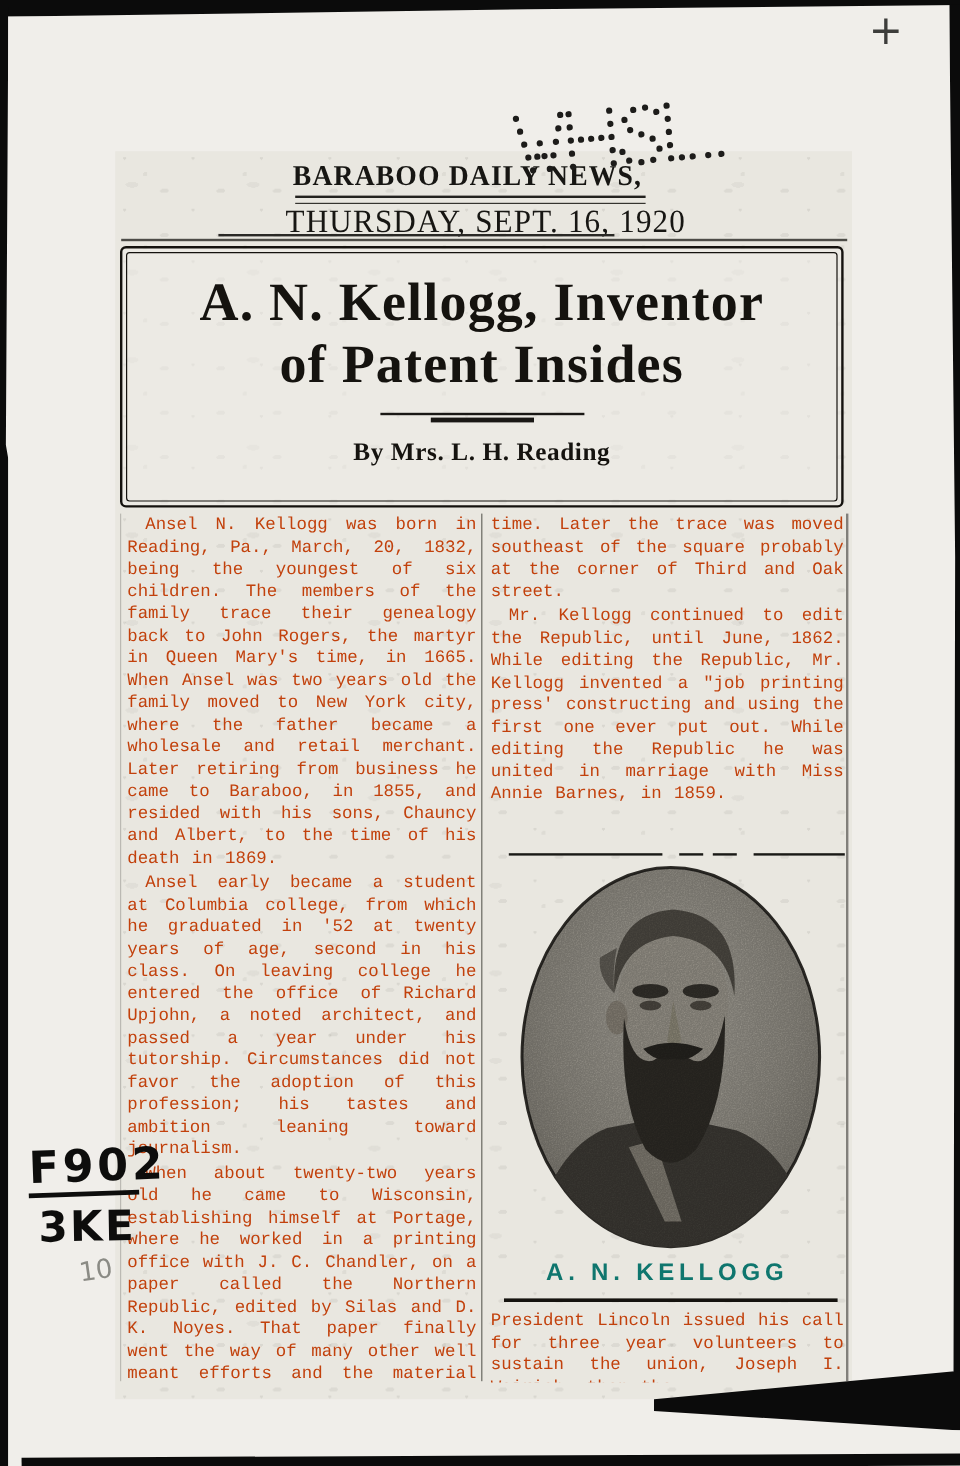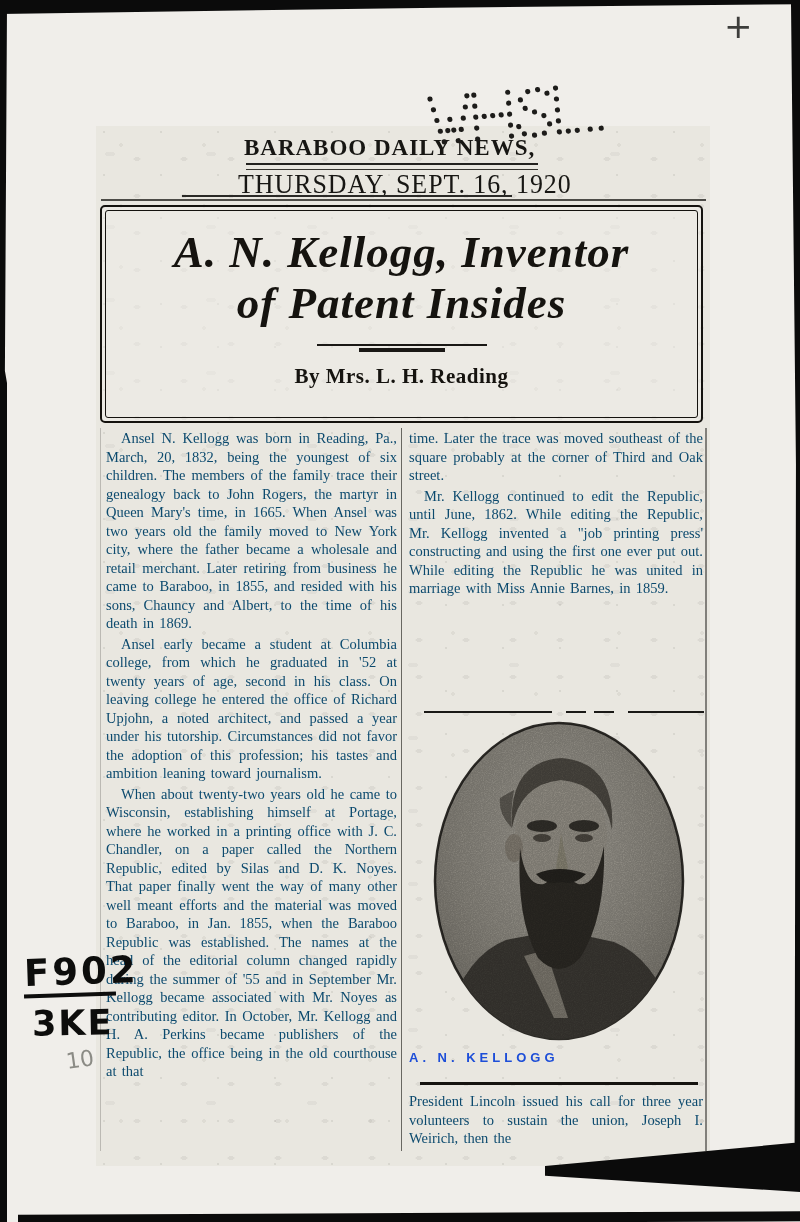--- a/index.html
+++ b/index.html
@@ -65,34 +65,34 @@
   
   .hbox{
     position:absolute; left:100px; top:205px; width:599px; height:214px; z-index:10;
     border:2px solid #14120e; border-radius:5px; background:rgba(240,238,232,.45);
   }
   .hbox-inner{
     position:absolute; left:3px; top:3px; right:3px; bottom:3px;
     border:1px solid #14120e; border-radius:3px; text-align:center;
   }
   .headline{
-    font-family:"Liberation Serif", serif; font-style:italic; font-weight:bold;
+    font-family:"Liberation Serif", serif; font-weight:bold;
     color:#15130f; font-size:45px; line-height:1.14; letter-spacing:1px;
   }
   .headline-l1{margin-top:16px;}
   .dinkus{margin:14px auto 0 auto; width:170px;}
   .dinkus .d1{width:170px; height:2px; background:#1a1815; margin:0 auto;}
   .dinkus .d2{width:86px; height:4px; background:#1a1815; margin:2px auto 0 auto;}
   .byline{
     margin-top:12px; font-weight:bold; font-size:21px; color:#15130f; letter-spacing:.5px;
   }
   
   .col{
     position:absolute; z-index:10; text-align:justify;
-    font-size:14.5px; line-height:18.5px; word-spacing:1.6px; color:#0c4a6e;
+    font-size:14.5px; line-height:18.5px; word-spacing:1.6px; color:#c2410c;font-family:Liberation Mono, monospace;
   }
   .col p{margin:0 0 2px 0; text-indent:15px;}
   .col p.no-indent{text-indent:0;}
   .col-left{left:106px; top:429px; width:291px; height:722px; overflow:hidden;}
   .col-right-top{left:409px; top:429px; width:294px; height:281px; overflow:hidden;}
   .col-right-bottom{left:409px; top:1092px; width:294px; height:60px; overflow:hidden;}
   .vrule{position:absolute; z-index:10; width:1px; background:rgba(25,24,20,.62);}
   .vrule-mid{left:401px; top:428px; height:723px;}
   .vrule-right{left:705px; top:428px; height:723px; width:2px; background:rgba(25,24,20,.5);}
   .vrule-left{left:100px; top:428px; height:723px; background:rgba(25,24,20,.22);}
@@ -101,22 +101,22 @@
   .photo-rule-top span{height:2px; background:#1a1916; display:block;}
   .prt-a{width:128px;} .prt-ga{width:14px; background:transparent !important;}
   .prt-b{width:20px;} .prt-gb{width:8px; background:transparent !important;}
   .prt-c{width:20px;} .prt-gc{width:14px; background:transparent !important;}
   .prt-d{width:76px;}
   .photo-rule-bottom{position:absolute; left:420px; top:1082px; width:278px; height:3px; background:#15130f; z-index:10;}
   
   .photo-wrap{position:absolute; left:428px; top:718px; width:262px; height:326px; z-index:10;}
   .photo-caption{
     position:absolute; left:409px; top:1050px; width:294px; z-index:10;
-    text-align:left; font-family:"Liberation Sans", sans-serif; font-weight:bold;
-    font-size:13px; letter-spacing:4px; color:#1d4ed8;
+    text-align:center; font-family:"Liberation Sans", sans-serif; font-weight:bold;
+    font-size:20px; letter-spacing:4px; color:#0f766e;
   }
   
   .callnum{position:absolute; left:24px; top:950px; z-index:20;
     font-family:"DejaVu Sans", sans-serif; font-weight:bold; color:#0d0d0c;}
   .cn1{font-size:37px; letter-spacing:3px; transform:rotate(-2deg); display:inline-block;}
   .cn-rule{width:92px; height:4px; background:#0d0d0c; margin-top:0; transform:rotate(-2deg);}
   .cn2{font-size:35px; letter-spacing:2px; margin:6px 0 0 8px; transform:rotate(-1deg); display:inline-block;}
   .cn3{font-size:22px; font-weight:normal; color:#8b8b85; margin:4px 0 0 42px; transform:rotate(-8deg); display:inline-block;}
 </style>
 </head>

